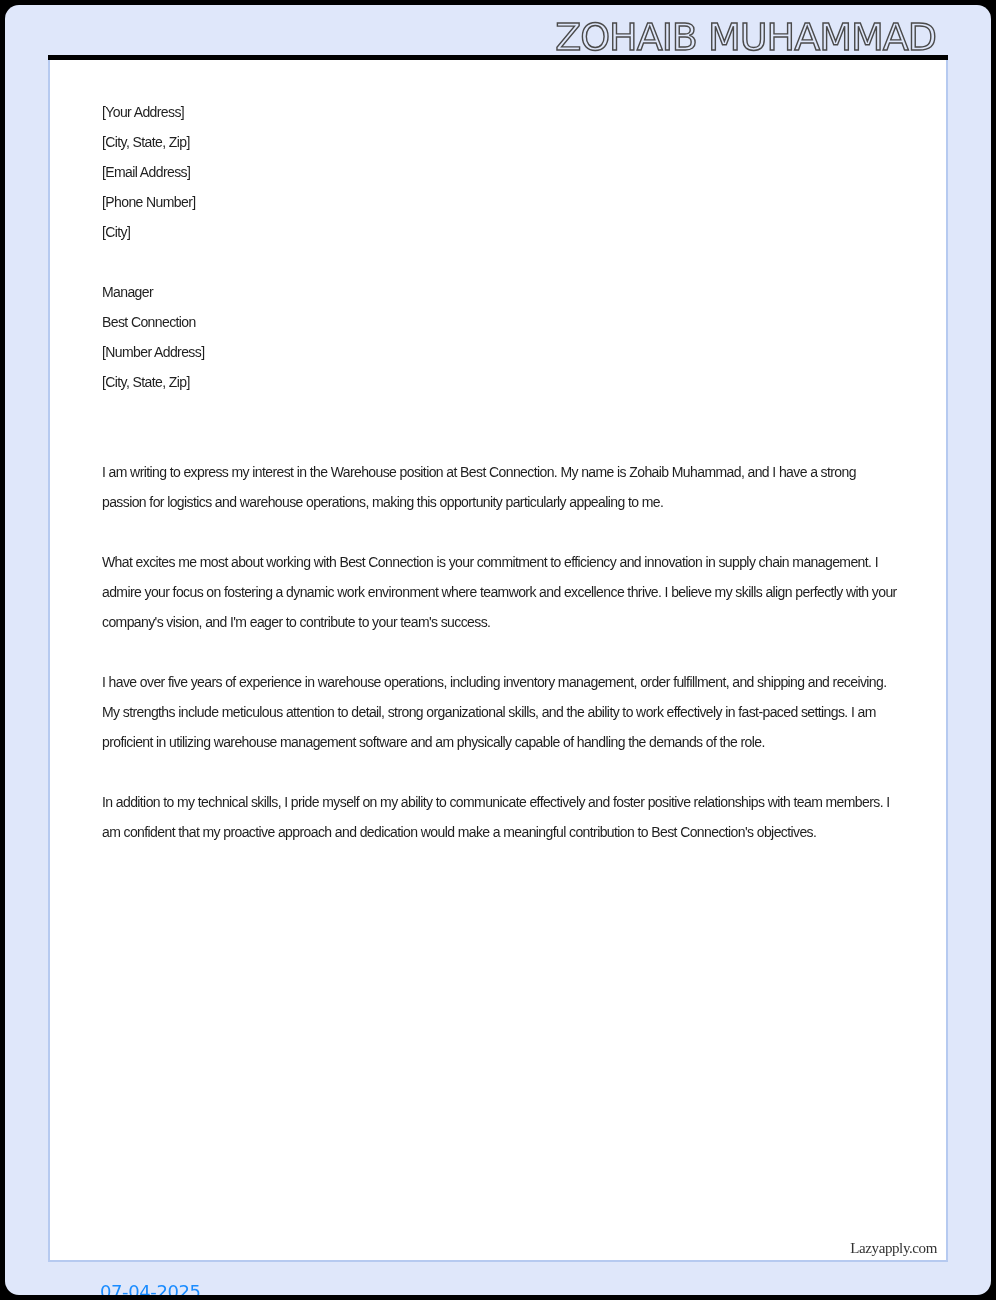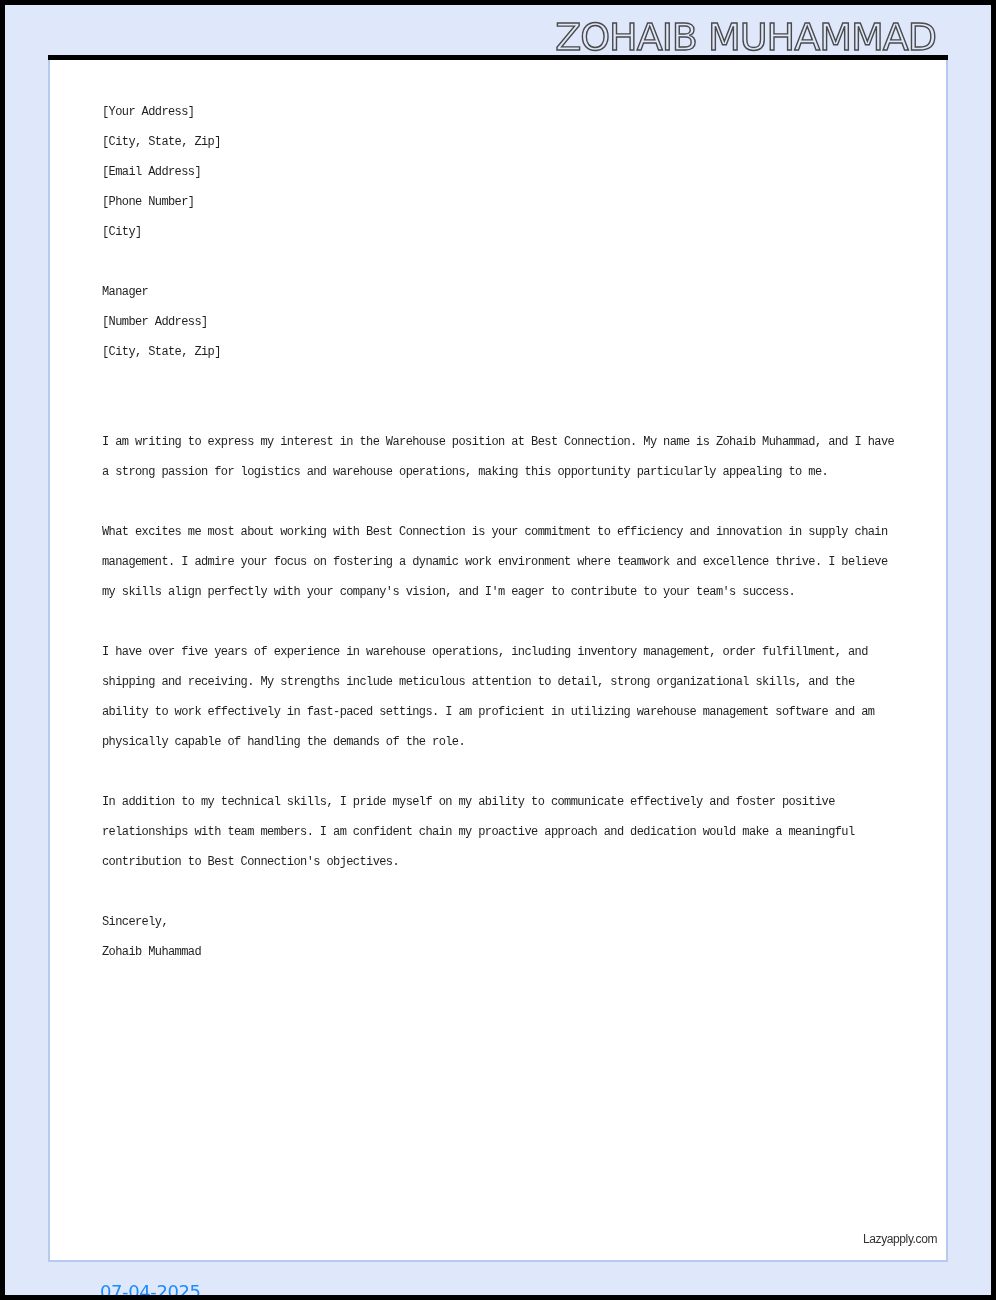--- a/index.html
+++ b/index.html
@@ -14,20 +14,21 @@
       font-family: "DejaVu Sans", sans-serif;
     }
     .frame {
       position: absolute;
       left: 5px;
       top: 5px;
       width: 986px;
       height: 1290px;
       background: #dfe7fa;
       overflow: hidden;
+      border-radius: 14px;
     }
     .name-header {
       position: absolute;
       right: 55px;
       top: 10px;
       font-family: "DejaVu Sans", sans-serif;
       font-size: 38px;
       letter-spacing: -1px;
       color: #dfe7fa;
       -webkit-text-stroke: 1.4px #4a4a4a;
@@ -51,45 +52,45 @@
       background: #ffffff;
       border-left: 2px solid #b6caf0;
       border-right: 2px solid #b6caf0;
       border-bottom: 2px solid #b6caf0;
     }
     .letter {
       position: absolute;
       left: 52px;
       top: 37px;
       width: 800px;
-      font-family: Liberation Mono, monospace;
-      font-size: 12px;
+      font-family: Liberation Sans, sans-serif;
+      font-size: 14px;
       letter-spacing: -0.6px;
       line-height: 30px;
       color: #1f1f1f;
     }
     .line {
       display: block;
       white-space: nowrap;
     }
     .para {
       margin: 0 0 30px 0;
       white-space: normal;
       width: 795px;
     }
     .blank {
       display: block;
       height: 30px;
     }
     .watermark {
       position: absolute;
       right: 9px;
-      bottom: 12px;
-      font-family: Liberation Sans, sans-serif;
-      font-size: 12px;
+      bottom: 3px;
+      font-family: Liberation Serif, serif;
+      font-size: 15px;
       letter-spacing: -0.4px;
       color: #333333;
       line-height: 18px;
     }
     .date-footer {
       position: absolute;
       left: 95px;
       top: 1276px;
       font-family: "DejaVu Sans", sans-serif;
       font-size: 18px;
@@ -114,35 +115,32 @@
         <span class="line">[Your Address]</span>
         <span class="line">[City, State, Zip]</span>
         <span class="line">[Email Address]</span>
         <span class="line">[Phone Number]</span>
         <span class="line">[City]</span>
       </div>
       <span class="blank"></span>
 
       <div>
         <span class="line">Manager</span>
+        <span class="line">Best Connection</span>
         <span class="line">[Number Address]</span>
         <span class="line">[City, State, Zip]</span>
       </div>
       <span class="blank"></span>
 
       <span class="blank"></span>
 
       <p class="para">I am writing to express my interest in the Warehouse position at Best Connection. My name is Zohaib Muhammad, and I have a strong passion for logistics and warehouse operations, making this opportunity particularly appealing to me.</p>
       <p class="para">What excites me most about working with Best Connection is your commitment to efficiency and innovation in supply chain management. I admire your focus on fostering a dynamic work environment where teamwork and excellence thrive. I believe my skills align perfectly with your company's vision, and I'm eager to contribute to your team's success.</p>
       <p class="para">I have over five years of experience in warehouse operations, including inventory management, order fulfillment, and shipping and receiving. My strengths include meticulous attention to detail, strong organizational skills, and the ability to work effectively in fast-paced settings. I am proficient in utilizing warehouse management software and am physically capable of handling the demands of the role.</p>
-      <p class="para">In addition to my technical skills, I pride myself on my ability to communicate effectively and foster positive relationships with team members. I am confident chain my proactive approach and dedication would make a meaningful contribution to Best Connection's objectives.</p>
+      <p class="para">In addition to my technical skills, I pride myself on my ability to communicate effectively and foster positive relationships with team members. I am confident that my proactive approach and dedication would make a meaningful contribution to Best Connection's objectives.</p>
 
-      <div>
-        <span class="line">Sincerely,</span>
-        <span class="line">Zohaib Muhammad</span>
-      </div>
     </div>
 
     <div class="watermark">Lazyapply.com</div>
   </div>
 
   <div class="date-footer">07-04-2025</div>
 </div>
 
 </body></html>

